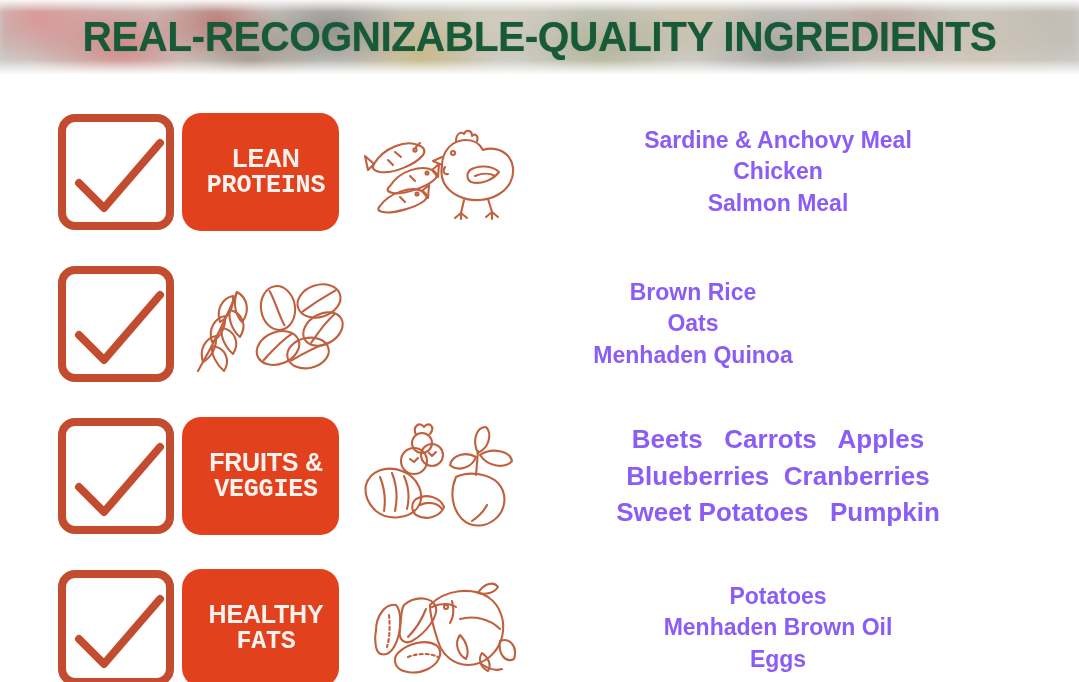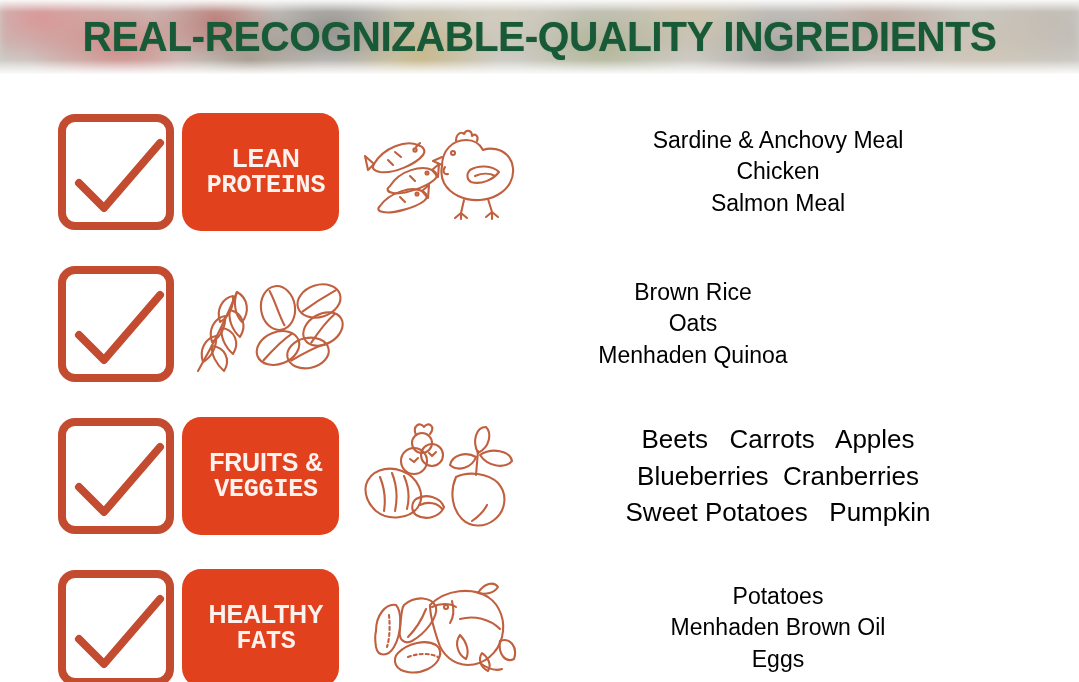--- a/index.html
+++ b/index.html
@@ -149,22 +149,22 @@
   .lineart path, .lineart circle, .lineart ellipse, .lineart line {
     fill: none;
     stroke: #c0603f;
     stroke-width: 2.1;
     stroke-linecap: round;
     stroke-linejoin: round;
   }
 
   
   .ing-line {
-    color: #000000;
-    font-weight: 400;
+    color: #8b5cf6;
+    font-weight: 700;
     font-size: 23px;
     line-height: 1.35;
     text-align: center;
     white-space: pre;
   }
   .row-fruits .ing-line { font-size: 26px; line-height: 1.42; }
 </style>
 </head>
 <body>
 

